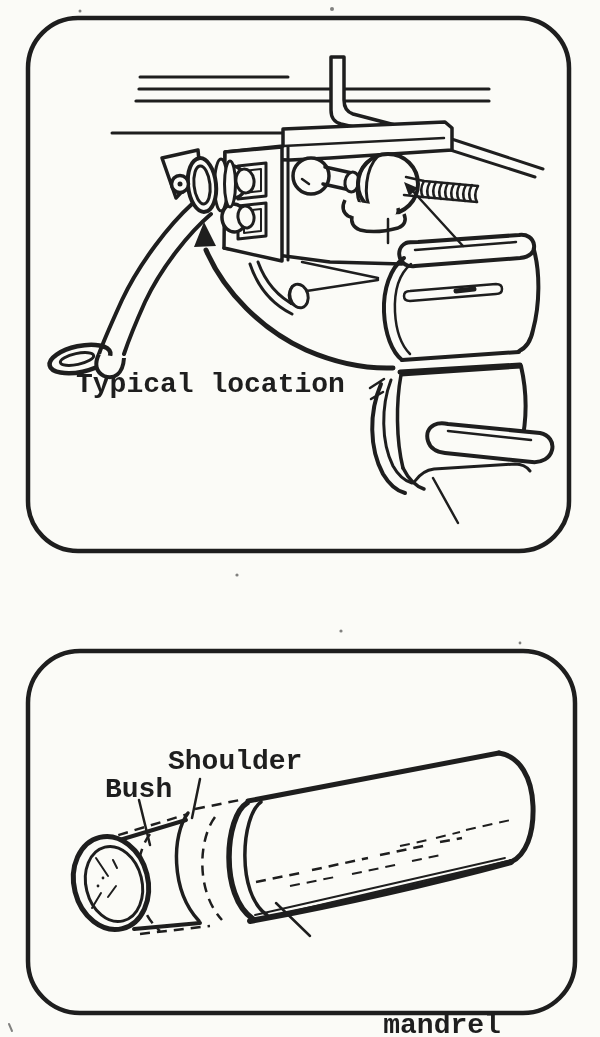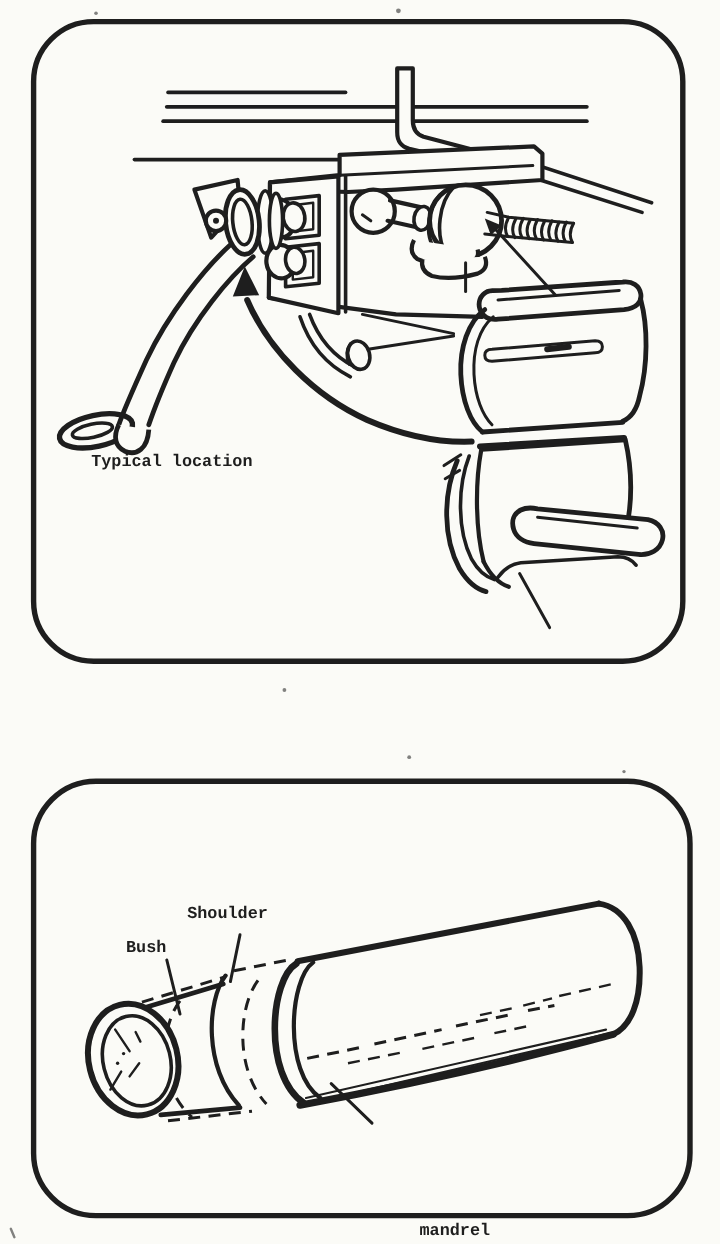--- a/index.html
+++ b/index.html
@@ -9,21 +9,21 @@
     background:var(--paper); overflow:hidden;
     font-family:"Liberation Mono","DejaVu Sans Mono",monospace;
   }
   .lineart { position:absolute; left:0; top:0; }
   .s { stroke:var(--ink); fill:none; stroke-linecap:round; stroke-linejoin:round; }
   .f { stroke:var(--ink); fill:var(--paper); stroke-linejoin:round; }
   .k { fill:var(--ink); stroke:none; }
   .d { stroke:var(--ink); fill:none; stroke-dasharray:10 7; stroke-linecap:butt; }
   .label {
     position:absolute; color:var(--ink); font-weight:bold;
-    font-size:14px; line-height:22px; white-space:pre;
+    font-size:28px; line-height:22px; white-space:pre;
   }
   .label.two-line { line-height:30px; }
 </style>
 </head>
 <body>
 
 <div class="page">
 
   <svg class="lineart" width="600" height="1037" viewBox="0 0 600 1037">
 
@@ -197,21 +197,21 @@
       <circle class="k" cx="80" cy="11" r="1.5"></circle>
       <circle class="k" cx="237" cy="575" r="1.6"></circle>
       <circle class="k" cx="341" cy="631" r="1.6"></circle>
       <circle class="k" cx="520" cy="643" r="1.4"></circle>
       <path class="s" stroke-width="2" d="M9,1024 L12,1031"></path>
     </g>
   </svg>
 
   <div class="label" style="left:76px; top:374px;">Typical location</div>
 
-  <div class="label" style="left:156px; top:751px;">Shoulder</div>
+  <div class="label" style="left:168px; top:751px;">Shoulder</div>
 
   <div class="label" style="left:105px; top:779px;font-family:Liberation Mono, monospace;">Bush</div>
 
   <div class="label two-line" style="left:316px; top:921px;">
     <br>
     <span>mandrel</span>
   </div>
 
 </div>
 

